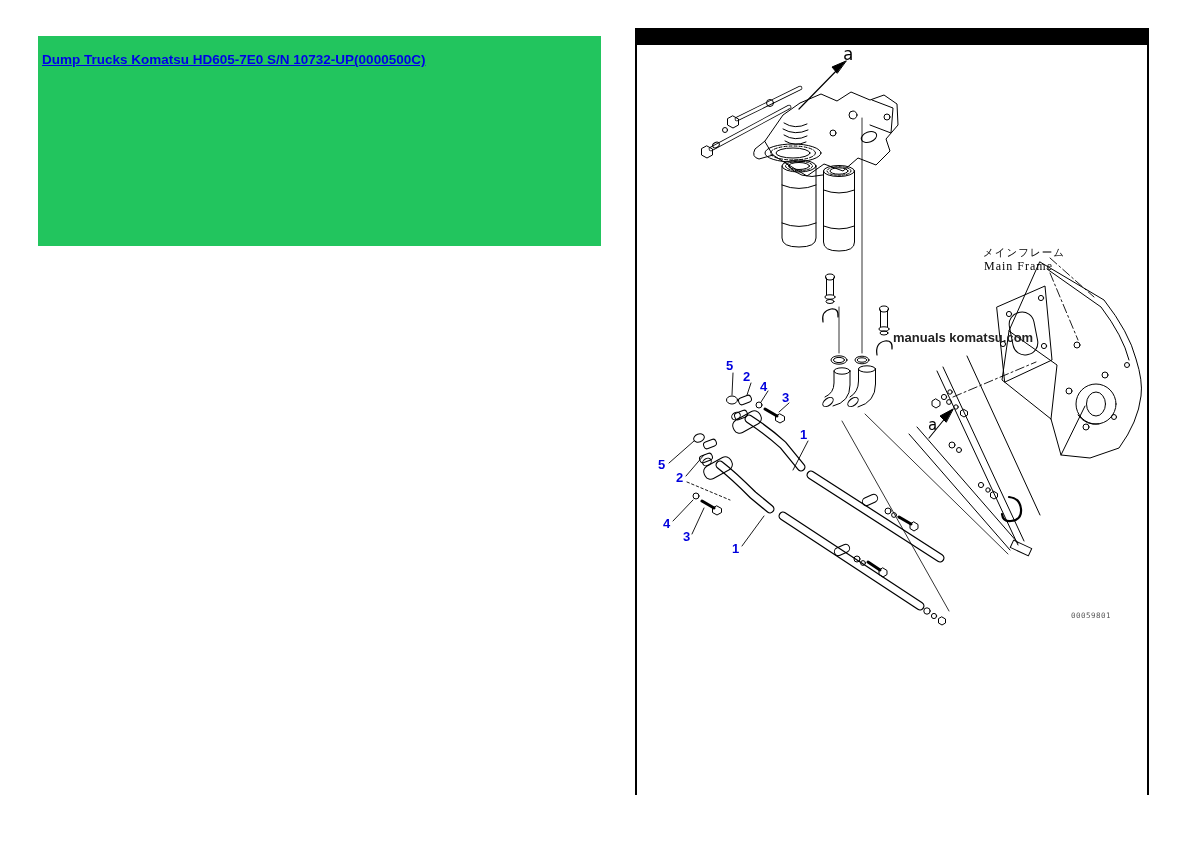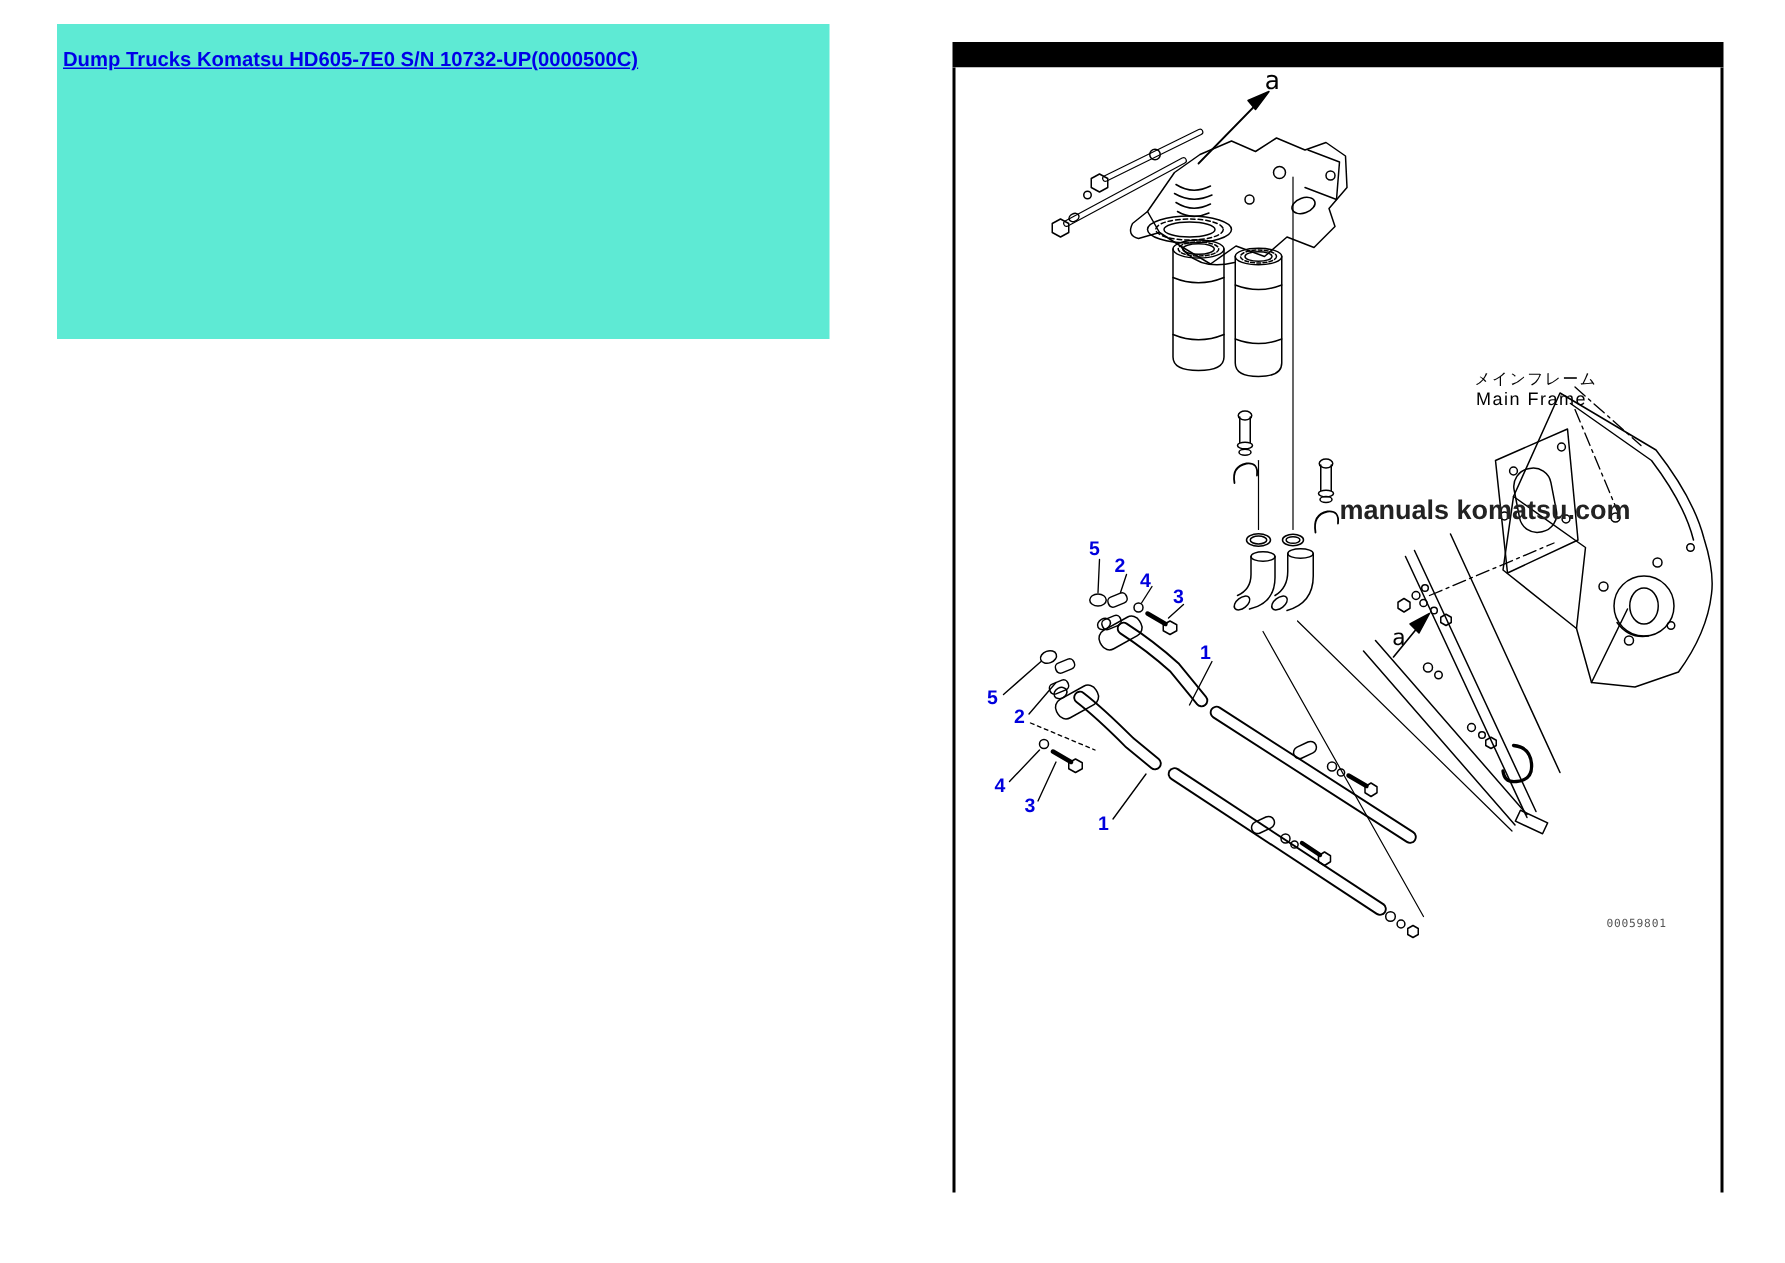--- a/index.html
+++ b/index.html
@@ -1,41 +1,41 @@
 <!DOCTYPE html>
 <html><head>
 <meta charset="utf-8">
 <style>
   * { margin: 0; padding: 0; box-sizing: border-box; }
   html,body { width: 1190px; height: 842px; background: #ffffff; overflow: hidden;
               font-family: "Liberation Sans", sans-serif; }
   .abs { position: absolute; }
 
   
-  #banner { left: 38px; top: 16px; width: 515px; height: 210px; background: #5eead4; }
+  #banner { left: 38px; top: 36px; width: 563px; height: 210px; background: #22c55e; }
   #crumb  { left: 2px; top: 16px; padding: 0 0 0 2px;
             font-size: 13.5px; font-weight: bold; color: #0000e8;
             text-decoration: underline; white-space: nowrap; cursor: pointer; }
 
   
   #panel-header { left: 635px; top: 28px; width: 514px; height: 17px; background: #000; }
   #panel-body   { left: 635px; top: 45px; width: 514px; height: 750px; background: #fff;
                   border-left: 2px solid #000; border-right: 2px solid #000; }
   #art { position: absolute; left: 0; top: 0; }
 
   .view-label { color: #000; font-family: "DejaVu Sans Mono", monospace; }
   #view-a-top { left: 843px; top: 44px;  font-size: 17px; }
   #view-a-mid { left: 928px; top: 416px; font-size: 15px; }
 
   #frame-jp { left: 983px; top: 246px; font-size: 10.5px; letter-spacing: 1px;
               color: #000; font-family: Liberation Sans, sans-serif; }
   #frame-en { left: 984px; top: 259px; font-size: 12px; letter-spacing: 1px;
-              color: #000; font-family: Liberation Sans, sans-serif; text-align: right; }
-
-  #watermark { left: 893px; top: 330px; font-size: 18px; font-weight: 600; color: #222; }
+              color: #000; font-family: Liberation Serif, serif; text-align: right; }
+
+  #watermark { left: 893px; top: 330px; font-size: 13px; font-weight: 600; color: #222; }
 
   #drawing-no { left: 1071px; top: 611px; font-size: 7.5px; letter-spacing: .5px;
                 color: #555; font-family: "DejaVu Sans Mono", monospace; text-align: right; }
 
   .callout { position: absolute; font-size: 13px; font-weight: bold; color: #0000dd;
              cursor: pointer; line-height: 1; }
   #co-0 { left: 726px; top: 359px; }
   #co-1 { left: 743px; top: 370px; }
   #co-2 { left: 760px; top: 380px; }
   #co-3 { left: 782px; top: 391px; }

